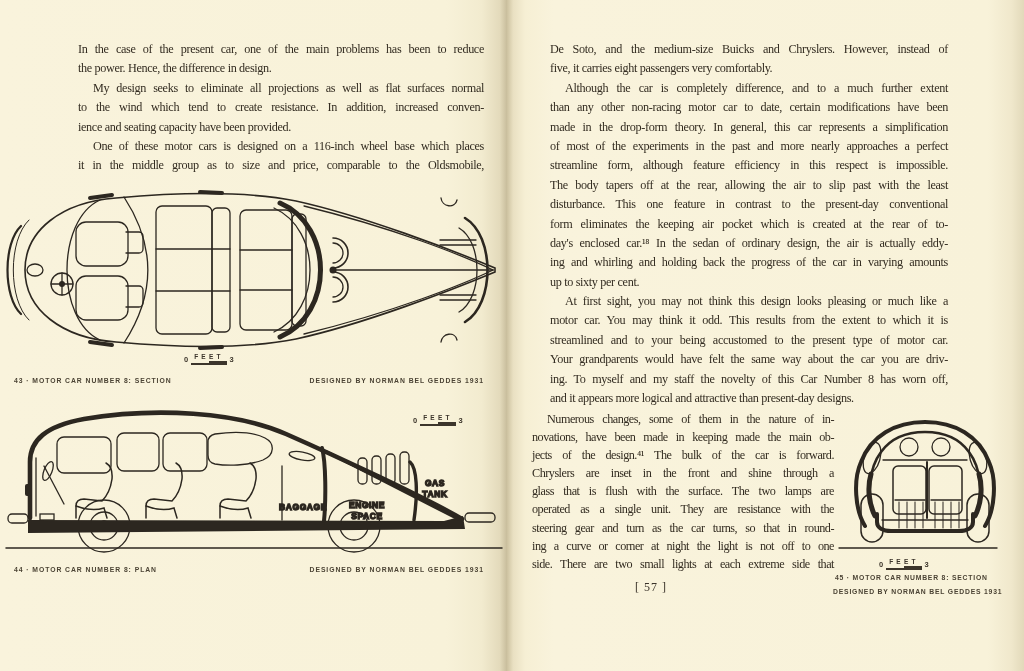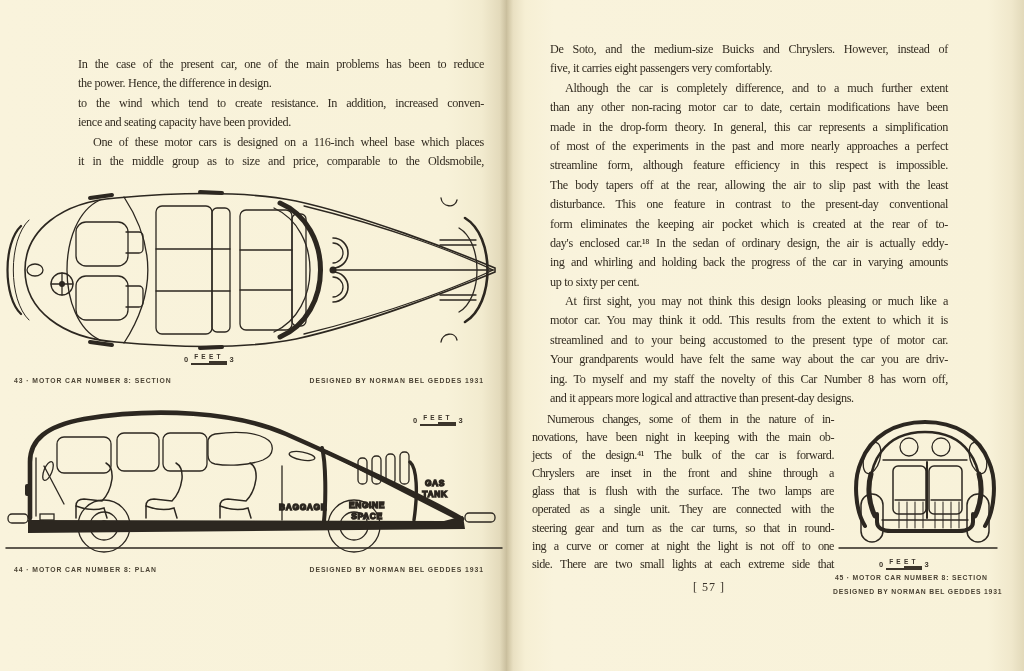--- a/index.html
+++ b/index.html
@@ -12,44 +12,45 @@
     background:linear-gradient(90deg,#cdc2a0 0%,#e9e0c2 1.2%,#f6efd4 3.5%,#f9f3dc 9%,#f8f2d9 93%,#f0e8cc 97.5%,#e2d9ba 100%);}
 
   .textcol{position:absolute;font-size:12.2px;letter-spacing:-0.35px;line-height:19.4px;}
   .tline{height:19.4px;white-space:nowrap;text-align:justify;text-align-last:justify;}
   .tline.tlast{text-align-last:left;}
   .tline.ind{text-indent:15px;}
   .narrow .tline{height:18.1px;letter-spacing:-0.5px;}
 
   .cap{position:absolute;font-family:"Liberation Sans",sans-serif;font-weight:700;
        font-size:6.8px;letter-spacing:0.95px;color:#4b4334;white-space:nowrap;}
-  .pageno{position:absolute;font-size:12px;letter-spacing:1px;color:#3a332a;text-align:right;}
+  .pageno{position:absolute;font-size:12px;letter-spacing:1px;color:#3a332a;text-align:left;}
 
   .scalebar{position:absolute;display:flex;align-items:flex-end;color:#3c352b;}
   .sb-n{font-family:"Liberation Sans",sans-serif;font-weight:700;font-size:7.5px;line-height:10px;}
   .sb-mid{display:flex;flex-direction:column;align-items:center;margin:0 3px;}
   .sb-word{font-family:"Liberation Sans",sans-serif;font-weight:700;font-size:6.5px;
            letter-spacing:3.2px;padding:0 3px 1px 3px;}
   .sb-rule{display:flex;width:100%;align-items:flex-end;}
   .sb-rule .thin{flex:1;height:1.6px;background:#3c352b;}
   .sb-rule .thick{flex:1;height:3.6px;background:#3c352b;}
 
   svg{position:absolute;overflow:visible;}
   svg text{font-family:"Liberation Sans",sans-serif;font-weight:700;fill:#2c2720;}
 </style>
 </head>
 <body>
 
 <div class="spread">
 
   <div class="page page-left">
 
-    <div class="textcol" style="left:78px;top:55px;width:406px;">
+    <div class="textcol" style="left:78px;top:40px;width:406px;">
         <div class="tline">In the case of the present car, one of the main problems has been to reduce</div>
         <div class="tline tlast">the power. Hence, the difference in design.</div>
+        <div class="tline ind">My design seeks to eliminate all projections as well as flat surfaces normal</div>
         <div class="tline">to the wind which tend to create resistance. In addition, increased conven-</div>
         <div class="tline tlast">ience and seating capacity have been provided.</div>
         <div class="tline ind">One of these motor cars is designed on a 116-inch wheel base which places</div>
         <div class="tline">it in the middle group as to size and price, comparable to the Oldsmobile,</div>
       </div>
 
     <svg style="left:4px;top:188px;" width="498" height="166" viewBox="0 0 498 166">
       <g stroke="#2c2720" fill="none" stroke-width="1.3" stroke-linecap="round">
 
         <path d="M 17 38 C -1 55 -1 109 17 126" stroke-width="2.2"></path>
@@ -229,25 +230,25 @@
         <div class="tline ind">At first sight, you may not think this design looks pleasing or much like a</div>
         <div class="tline">motor car. You may think it odd. This results from the extent to which it is</div>
         <div class="tline">streamlined and to your being accustomed to the present type of motor car.</div>
         <div class="tline">Your grandparents would have felt the same way about the car you are driv-</div>
         <div class="tline">ing. To myself and my staff the novelty of this Car Number 8 has worn off,</div>
         <div class="tline tlast">and it appears more logical and attractive than present-day designs.</div>
       </div>
 
     <div class="textcol narrow" style="left:25px;top:410px;width:302px;">
         <div class="tline ind">Numerous changes, some of them in the nature of in-</div>
-        <div class="tline">novations, have been night in keeping with the main ob-</div>
+        <div class="tline">novations, have been made in keeping made the main ob-</div>
         <div class="tline">jects of the design.⁴¹ The bulk of the car is forward.</div>
         <div class="tline">Chryslers are inset in the front and shine through a</div>
         <div class="tline">glass that is flush with the surface. The two lamps are</div>
-        <div class="tline">operated as a single unit. They are connected with the</div>
+        <div class="tline">operated as a single unit. They are resistance with the</div>
         <div class="tline">steering gear and turn as the car turns, so that in round-</div>
         <div class="tline">ing a curve or corner at night the light is not off to one</div>
         <div class="tline">side. There are two small lights at each extreme side that</div>
       </div>
 
     <svg style="left:330px;top:412px;" width="162" height="142" viewBox="0 0 162 142">
       <g stroke="#2c2720" fill="none" stroke-width="1.3" stroke-linecap="round">
 
         <rect x="24" y="82" width="22" height="48" rx="11" stroke-width="1.5"></rect>
         <rect x="130" y="82" width="22" height="48" rx="11" stroke-width="1.5"></rect>

